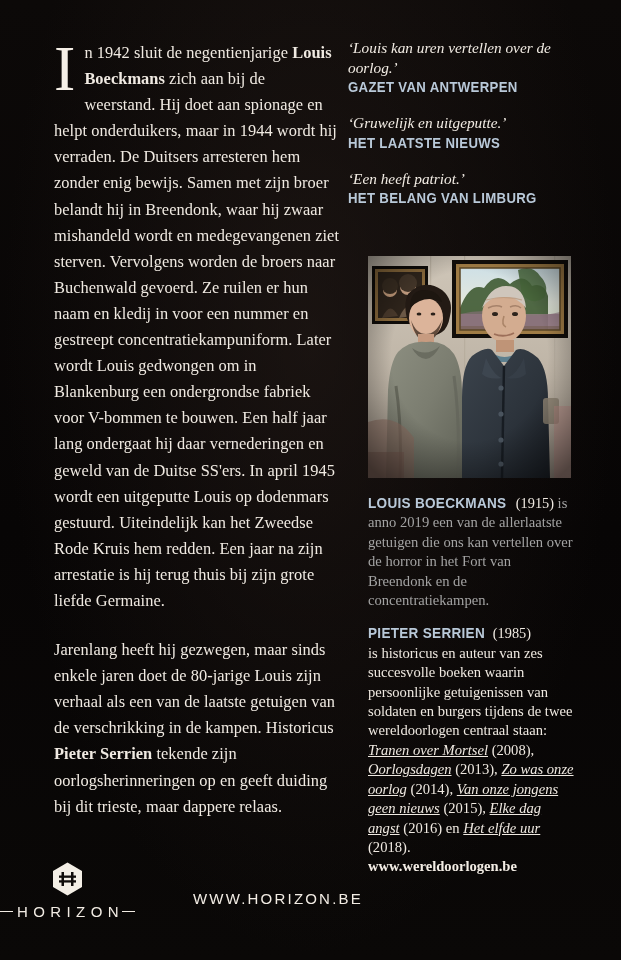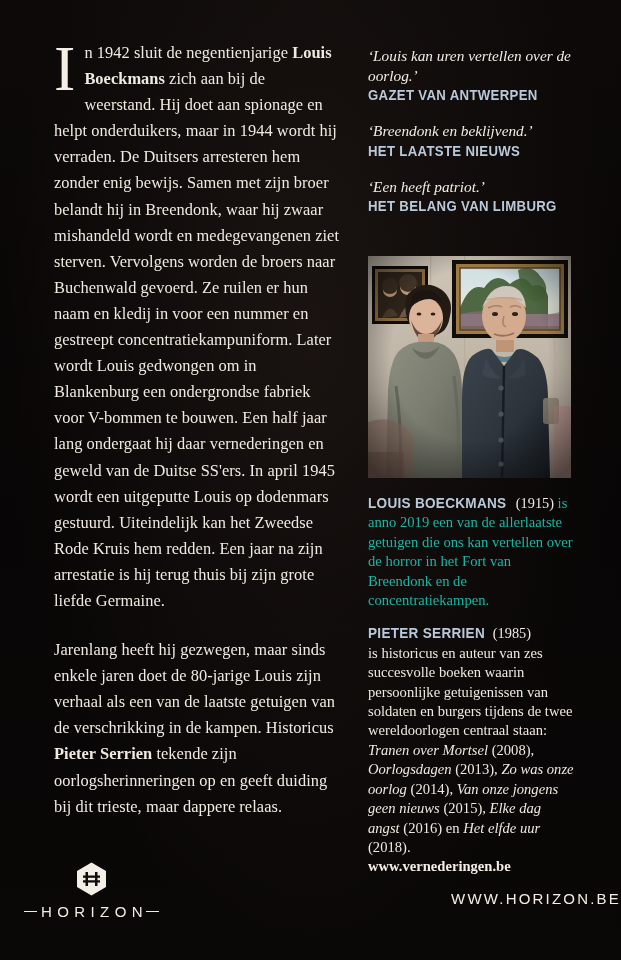--- a/index.html
+++ b/index.html
@@ -52,24 +52,23 @@
     padding: 2px 9px 0 0;
     margin-top: 1px;
     color: #f5efe7;
     font-family: "Liberation Serif", "DejaVu Serif", serif;
   }
   .bold-name { font-weight: bold; }
 
   
   .right-col {
     position: absolute;
-    left: 368px;
+    left: 348px;
     top: 38px;
     width: 205px;
-    margin-top: 8px;
   }
   .quote-block { margin-bottom: 17px; }
   .quote-block:last-of-type { margin-bottom: 0; }
   .quote-text {
     font-style: italic;
     font-size: 15.3px;
     line-height: 19.5px;
     color: #f2ece4;
     margin: 0 0 2px 0;
   }
@@ -114,48 +113,47 @@
     letter-spacing: 0.3px;
     color: #b9c9d9;
     display: inline-block;
     transform: scaleX(0.93);
     transform-origin: left center;
     margin-right: -1px;
   }
   .bio-body {
     font-size: 14.6px;
     line-height: 19.4px;
-    color: #14b8a6;
+    color: #a3a3a3;
     display: inline;
   }
   .bio-para {
     font-size: 14.6px;
     line-height: 19.4px;
     color: #efe9e1;
     margin: 0;
   }
   .bio-year { font-size: 14.3px; }
-  .bk { font-style: italic; }
+  .bk { font-style: italic; text-decoration: underline; }
   .site {
     font-weight: bold;
     font-size: 14.6px;
     color: #f3ede5;
   }
 
   
   .footer {
     position: absolute;
     left: 0;
     right: 0;
     bottom: 40px;
     display: flex;
     align-items: center;
-    justify-content: space-between;
+    justify-content: flex-start;
     gap: 58px;
-    margin-left: 24px;
   }
   .publisher { display: flex; flex-direction: column; align-items: center; }
   .hex-mark { width: 31px; height: 34px; margin-bottom: 7px; }
   .horizon-word {
     display: flex;
     align-items: center;
     font-family: "Liberation Sans", "DejaVu Sans", sans-serif;
     font-size: 15px;
     letter-spacing: 5.4px;
     color: #f2ece4;
@@ -191,21 +189,21 @@
   </div>
 
   <div class="right-col">
 
     <div class="quote-block">
       <p class="quote-text">‘Louis kan uren vertellen over de oorlog.’</p>
       <p class="quote-source">GAZET VAN ANTWERPEN</p>
     </div>
 
     <div class="quote-block">
-      <p class="quote-text">‘Breendonk en beklijvend.’</p>
+      <p class="quote-text">‘Gruwelijk en uitgeputte.’</p>
       <p class="quote-source">HET LAATSTE NIEUWS</p>
     </div>
 
     <div class="quote-block">
       <p class="quote-text">‘Een heeft patriot.’</p>
       <p class="quote-source">HET BELANG VAN LIMBURG</p>
     </div>
 
   </div>
 
@@ -328,21 +326,21 @@
 
   <div class="bios">
 
     <div class="bio">
       <p class="bio-para"><span class="bio-name">LOUIS BOECKMANS</span><span class="bio-year">(1915)</span><span class="bio-body"> is anno 2019 een van de allerlaatste getuigen die ons kan vertellen over de horror in het Fort van Breendonk en de concentratiekampen.</span></p>
     </div>
 
     <div class="bio">
       <p class="bio-para"><span class="bio-name">PIETER SERRIEN</span><span class="bio-year">(1985)</span></p>
       <p class="bio-para"><span>is historicus en auteur van zes succesvolle boeken waarin persoonlijke getuigenissen van soldaten en burgers tijdens de twee wereldoorlogen centraal staan: </span><span class="bk">Tranen over Mortsel</span><span> (2008), </span><span class="bk">Oorlogsdagen</span><span> (2013), </span><span class="bk">Zo was onze oorlog</span><span> (2014), </span><span class="bk">Van onze jongens geen nieuws</span><span> (2015), </span><span class="bk">Elke dag angst</span><span> (2016) en </span><span class="bk">Het elfde uur</span><span> (2018).</span></p>
-      <p class="bio-para"><span class="site">www.vernederingen.be</span></p>
+      <p class="bio-para"><span class="site">www.wereldoorlogen.be</span></p>
     </div>
 
   </div>
 
   <div class="footer">
 
     <div class="publisher">
       <svg class="hex-mark" viewBox="0 0 62 68">
         <polygon points="31,1 60,18 60,50 31,67 2,50 2,18" fill="#f4efe6"></polygon>
         <g fill="#100d0b">

